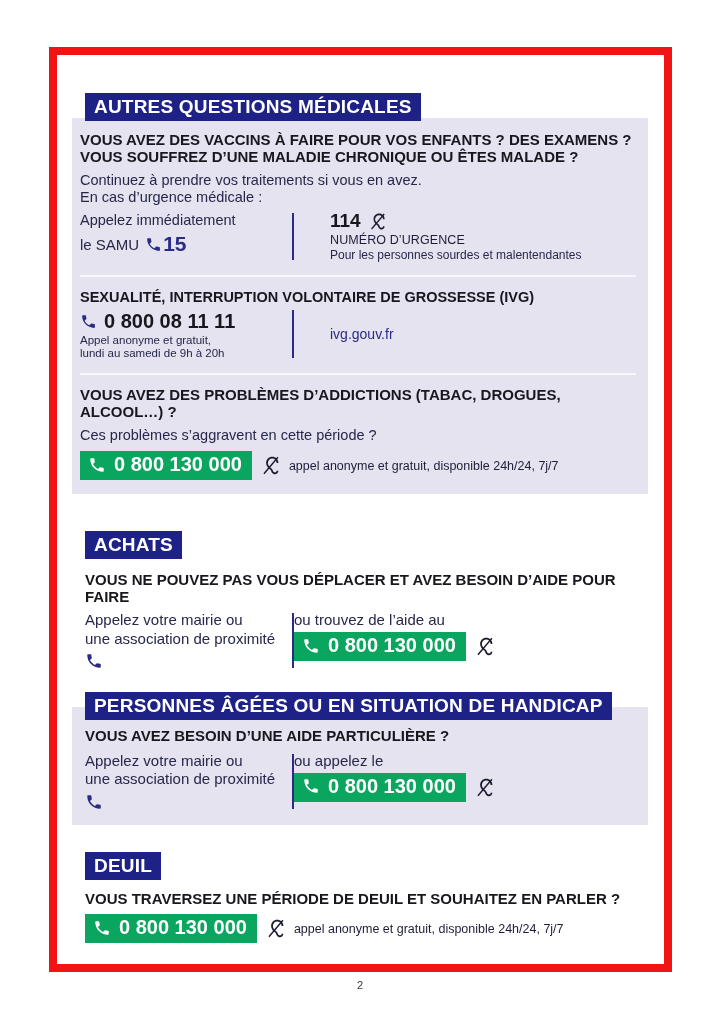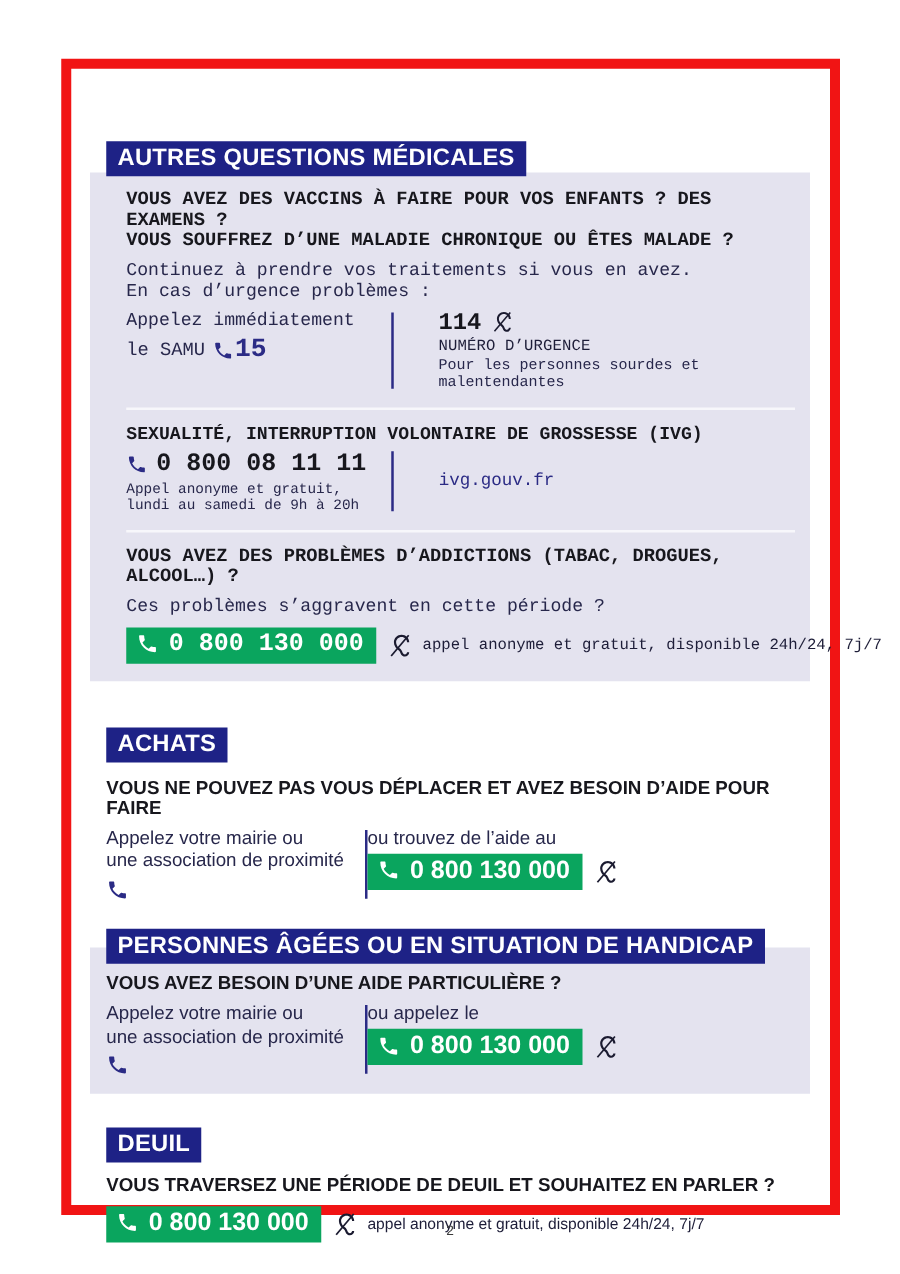--- a/index.html
+++ b/index.html
@@ -21,39 +21,39 @@
     font-family:"Liberation Sans",sans-serif;
     color:var(--text-body);
     overflow:hidden;
   }
   .frame{
     position:absolute;left:49px;top:47px;
     width:623px;height:925px;
     border:8px solid var(--frame-red);
     background:#fff;
   }
-  .content{padding:38px 16px 0 15px;margin-top:20px;}
+  .content{padding:38px 16px 0 15px;}
 
   .banner{
     display:inline-block;
     position:relative;z-index:2;
     background:var(--banner-blue);
     color:#fff;
     font-weight:bold;
     font-size:19px;
     line-height:1;
     padding:4px 9px 5px 9px;
     letter-spacing:.2px;
     margin-left:13px;
   }
   .lavender-box{
     background:var(--box-lavender);
     position:relative;z-index:1;
   }
-  .box1{margin-top:-3px;padding:14px 12px 14px 29px;font-family:Liberation Mono, monospace;}
+  .box1{margin-top:-3px;padding:14px 12px 14px 8px;}
   .box2{margin-top:-13px;padding:21px 12px 14px 13px;}
 
   .q{font-size:15px;font-weight:bold;line-height:16.5px;color:var(--text-strong);}
   .para{font-size:14.5px;line-height:17px;color:var(--text-body);margin-top:7px;}
 
   .split-row{display:flex;margin-top:5px;}
   .vdiv{width:2px;background:var(--navy);align-self:stretch;margin:2px 0;}
   .col-left{width:212px;flex:0 0 auto;}
   .col-right{padding-left:36px;}
 
@@ -131,21 +131,21 @@
 
       <section>
         <div class="banner">AUTRES QUESTIONS MÉDICALES</div>
         <div class="lavender-box box1">
           <div class="q">
             <div>VOUS AVEZ DES VACCINS À FAIRE POUR VOS ENFANTS ? DES EXAMENS ?</div>
             <div>VOUS SOUFFREZ D’UNE MALADIE CHRONIQUE OU ÊTES MALADE ?</div>
           </div>
           <div class="para">
             <div>Continuez à prendre vos traitements si vous en avez.</div>
-            <div>En cas d’urgence problèmes :</div>
+            <div>En cas d’urgence médicale :</div>
           </div>
 
           <div class="split-row">
             <div class="col-left">
               <div class="samu-line1">Appelez immédiatement</div>
               <div class="samu-line2">
                 <span>le SAMU</span>
                 <svg class="icon phone-navy" viewBox="0 0 24 24">
                     <use href="#ic-phone"></use>
                   </svg>

